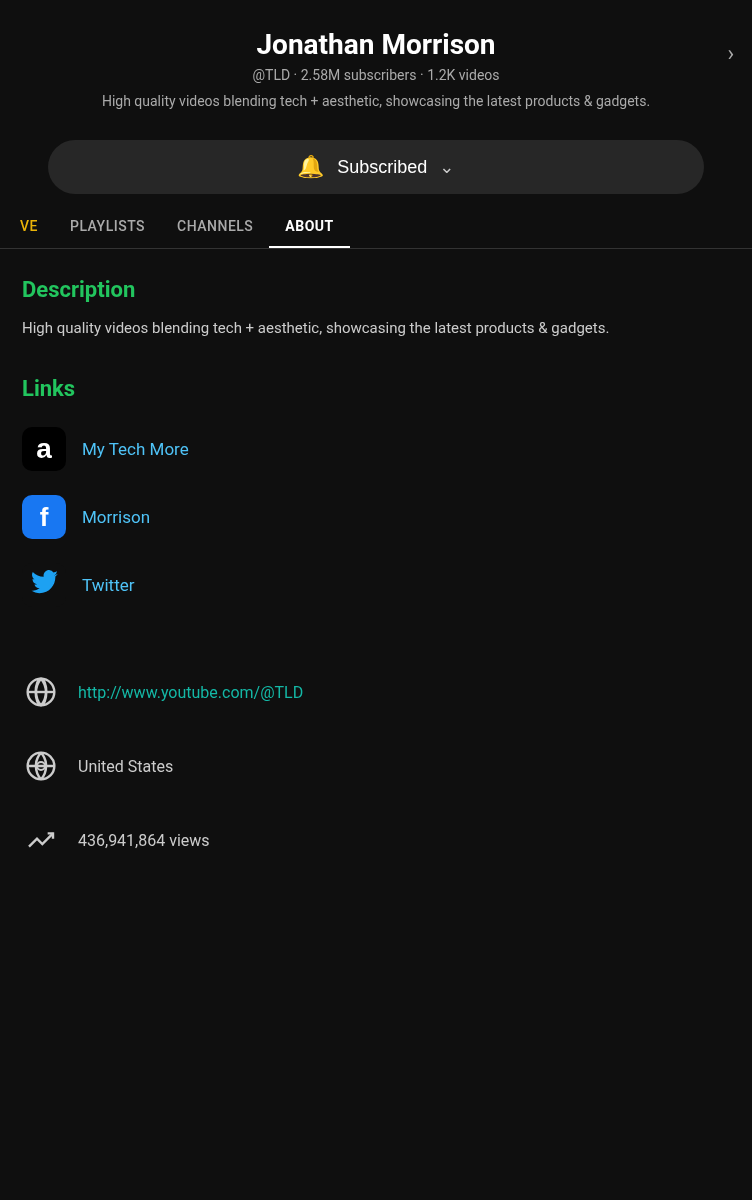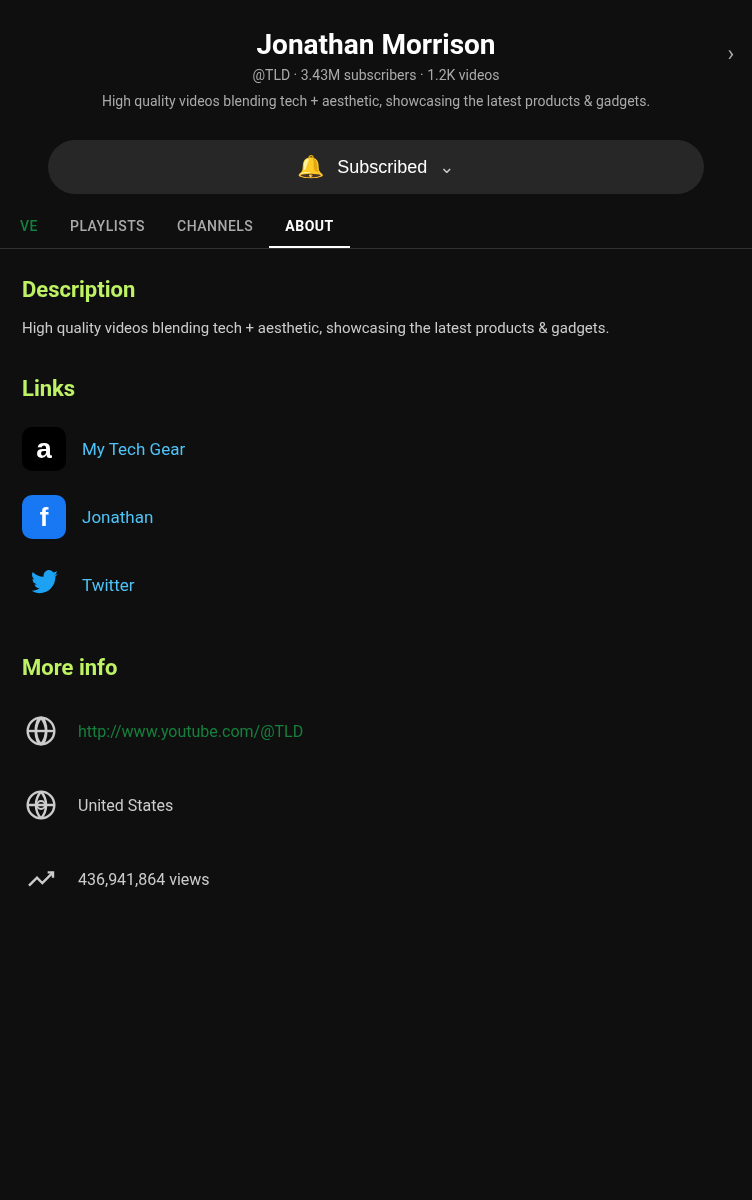--- a/index.html
+++ b/index.html
@@ -103,33 +103,33 @@
     .nav-tab.active::after {
       content: '';
       position: absolute;
       bottom: 0;
       left: 0;
       right: 0;
       height: 2px;
       background: #fff;
     }
     .nav-tab.partial {
-      color: #15803d;
+      color: #eab308;
       font-size: 14px;
     }
 
     
     .content {
       padding: 28px 22px;
     }
 
     .section-title {
       font-size: 22px;
       font-weight: 700;
-      color: #bef264;
+      color: #22c55e;
       margin-bottom: 14px;
     }
 
     .description-text {
       font-size: 15px;
       color: #ccc;
       line-height: 1.6;
       margin-bottom: 36px;
     }
 
@@ -193,21 +193,21 @@
       flex-shrink: 0;
       display: flex;
       align-items: center;
       justify-content: center;
     }
     .info-text {
       font-size: 16px;
       color: #ccc;
     }
     .info-text.link {
-      color: #15803d;
+      color: #14b8a6;
     }
 
     
     .amazon-a {
       font-size: 28px;
       font-weight: 900;
       color: #fff;
       font-family: 'Arial Black', sans-serif;
       line-height: 1;
     }
@@ -221,21 +221,21 @@
     }
   </style>
 </head>
 <body>
 
 <div class="channel-header">
   <h1 class="channel-title">Jonathan Morrison</h1>
   <div class="channel-meta">
     <span>@TLD</span>
     <span> · </span>
-    <span>3.43M subscribers</span>
+    <span>2.58M subscribers</span>
     <span> · </span>
     <span>1.2K videos</span>
   </div>
   <div class="channel-desc">High quality videos blending tech + aesthetic, showcasing the latest products &amp; gadgets.</div>
   <span class="chevron-right">›</span>
 </div>
 
 <div class="subscribe-area">
   <button class="subscribe-btn">
     <span class="bell-icon">🔔</span>
@@ -264,43 +264,42 @@
   <h2 class="section-title">Description</h2>
   <p class="description-text">High quality videos blending tech + aesthetic, showcasing the latest products &amp; gadgets.</p>
 
   <div class="links-section">
     <h2 class="section-title">Links</h2>
 
     <div class="link-item">
       <div class="link-icon amazon">
         <span class="amazon-a">a</span>
       </div>
-      <span class="link-label">My Tech Gear</span>
+      <span class="link-label">My Tech More</span>
     </div>
 
     <div class="link-item">
       <div class="link-icon facebook">
         <span class="fb-f">f</span>
       </div>
-      <span class="link-label">Jonathan</span>
+      <span class="link-label">Morrison</span>
     </div>
 
 
     <div class="link-item">
       <div class="link-icon twitter">
         <svg width="30" height="30" viewBox="0 0 24 24" fill="#1da1f2">
           <path d="M23 3a10.9 10.9 0 01-3.14 1.53A4.48 4.48 0 0022.43 1a8.93 8.93 0 01-2.83 1.08A4.46 4.46 0 0016.11 0c-2.47 0-4.46 2-4.46 4.46 0 .35.04.69.11 1.02A12.66 12.66 0 013 1.64a4.45 4.45 0 001.38 5.95A4.41 4.41 0 012.8 7v.06a4.46 4.46 0 003.57 4.37 4.52 4.52 0 01-2.01.08 4.46 4.46 0 004.16 3.09A8.94 8.94 0 012 16.54 12.6 12.6 0 008.29 18.5c8.27 0 12.79-6.85 12.79-12.79 0-.19 0-.39-.01-.58A9.13 9.13 0 0023 3z"></path>
         </svg>
       </div>
       <span class="link-label">Twitter</span>
     </div>
   </div>
 
   <div class="more-info-section">
-    <h2 class="section-title">More info</h2>
 
     <div class="info-item">
       <div class="info-icon">
         <svg width="32" height="32" viewBox="0 0 24 24" fill="none" stroke="#ccc" stroke-width="1.8">
           <circle cx="12" cy="12" r="10"></circle>
           <ellipse cx="12" cy="12" rx="4" ry="10"></ellipse>
           <line x1="2" y1="12" x2="22" y2="12"></line>
           <path d="M12 2a15.3 15.3 0 010 20M12 2a15.3 15.3 0 000 20"></path>
         </svg>
       </div>

